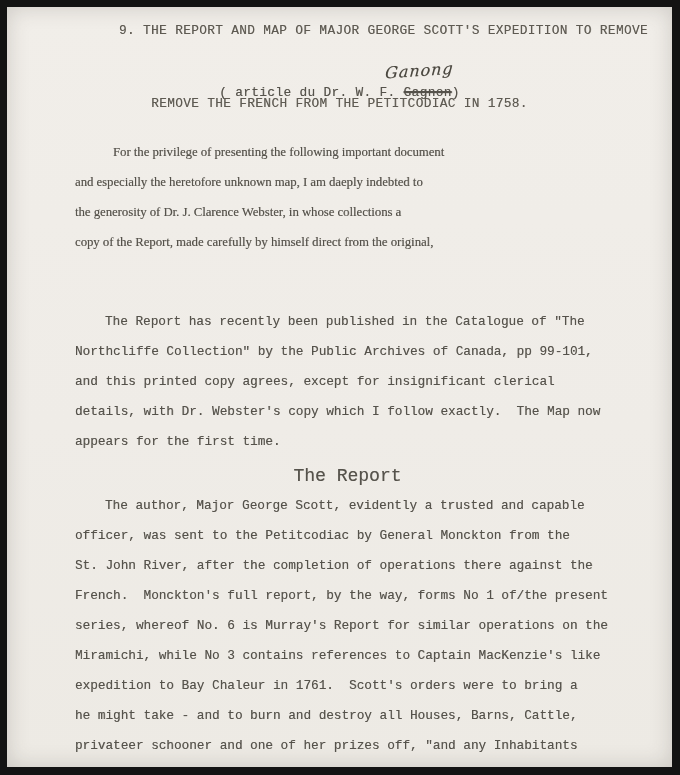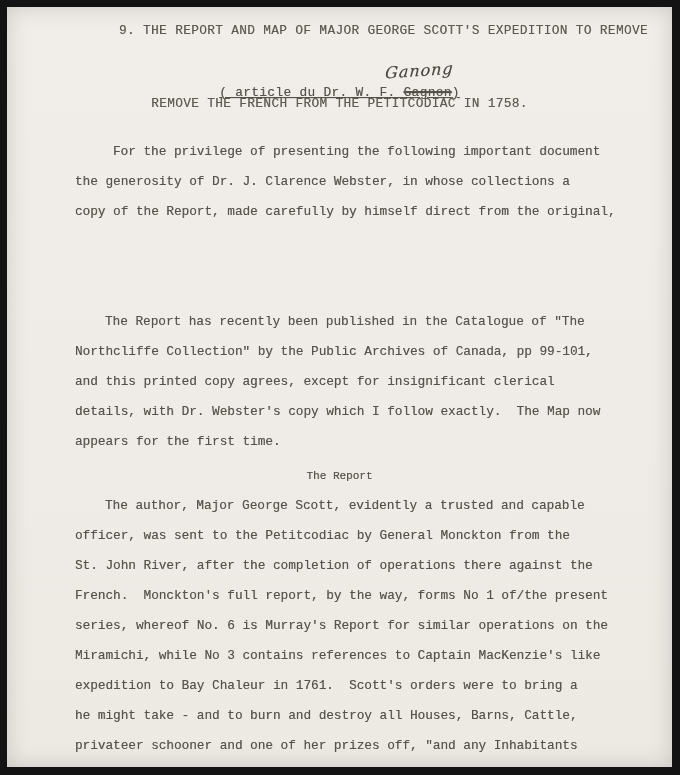--- a/index.html
+++ b/index.html
@@ -22,21 +22,21 @@
     left: 0; width: 100%;
     text-align: center;
     white-space: pre;
     font-size: 12.7px;
     letter-spacing: 0.4px;
     color: #5e5a52;
     text-shadow: 0.3px 0.3px 0.5px rgba(90, 85, 76, 0.55);
   }
   #title-line-1 { top: 16px; padding-left: 44px; }
   #title-line-2 { top: 46px; margin-top: 43px; }
-  #byline { top: 78px; color: #55524b; text-decoration: underline; }
+  #byline { top: 78px; color: #55524b; }
   .struck { text-decoration: line-through; text-decoration-thickness: 1.5px; }
   .hand {
     position: absolute;
     left: 378px; top: 54px;
     font-family: "DejaVu Serif", serif;
     font-style: italic;
     font-size: 16px;
     color: #4a473f;
     transform: rotate(-4deg) skewX(-8deg);
     letter-spacing: 1px;
@@ -50,50 +50,52 @@
     font-size: 12.7px;
     text-shadow: 0.3px 0.3px 0.5px rgba(86, 82, 73, 0.5);
   }
   .ln {
     height: 30px;
     line-height: 30px;
     white-space: pre;
   }
   .ind1 { padding-left: 38px; }
   .ind2 { padding-left: 30px; }
-  #para-1 { top: 130px; }
+  #para-1 { top: 130px; font-family: Liberation Serif, serif; }
   #para-2 { top: 300px; }
   #section-heading {
     position: absolute;
     top: 454px; left: 0; width: 100%;
     text-align: center;
     height: 30px; line-height: 30px;
-    font-size: 11px;
+    font-size: 18px;
     color: #55524b;
     white-space: pre;
     text-shadow: 0.3px 0.3px 0.5px rgba(86, 82, 73, 0.5);
+    padding-left: 8px;
   }
   #para-3 { top: 484px; }
 </style>
 </head>
 <body>
 
 <div id="screen">
   <div class="page">
 
     <div class="tline" id="title-line-1">9. THE REPORT AND MAP OF MAJOR GEORGE SCOTT'S EXPEDITION TO REMOVE</div>
 
     <div class="tline" id="title-line-2">REMOVE THE FRENCH FROM THE PETITCODIAC IN 1758.</div>
 
     <div class="hand">Ganong</div>
 
     <div class="tline" id="byline"><span>( article du Dr. W. F. </span><span class="struck">Gagnon</span><span>)</span></div>
 
     <div class="para" id="para-1">
       <div class="ln ind1">For the privilege of presenting the following important document</div>
+      <div class="ln">and especially the heretofore unknown map, I am daeply indebted to</div>
       <div class="ln">the generosity of Dr. J. Clarence Webster, in whose collections a</div>
       <div class="ln">copy of the Report, made carefully by himself direct from the original,</div>
     </div>
 
     <div class="para" id="para-2">
       <div class="ln ind2">The Report has recently been published in the Catalogue of "The</div>
       <div class="ln">Northcliffe Collection" by the Public Archives of Canada, pp 99-101,</div>
       <div class="ln">and this printed copy agrees, except for insignificant clerical</div>
       <div class="ln">details, with Dr. Webster's copy which I follow exactly.  The Map now</div>
       <div class="ln">appears for the first time.</div>

